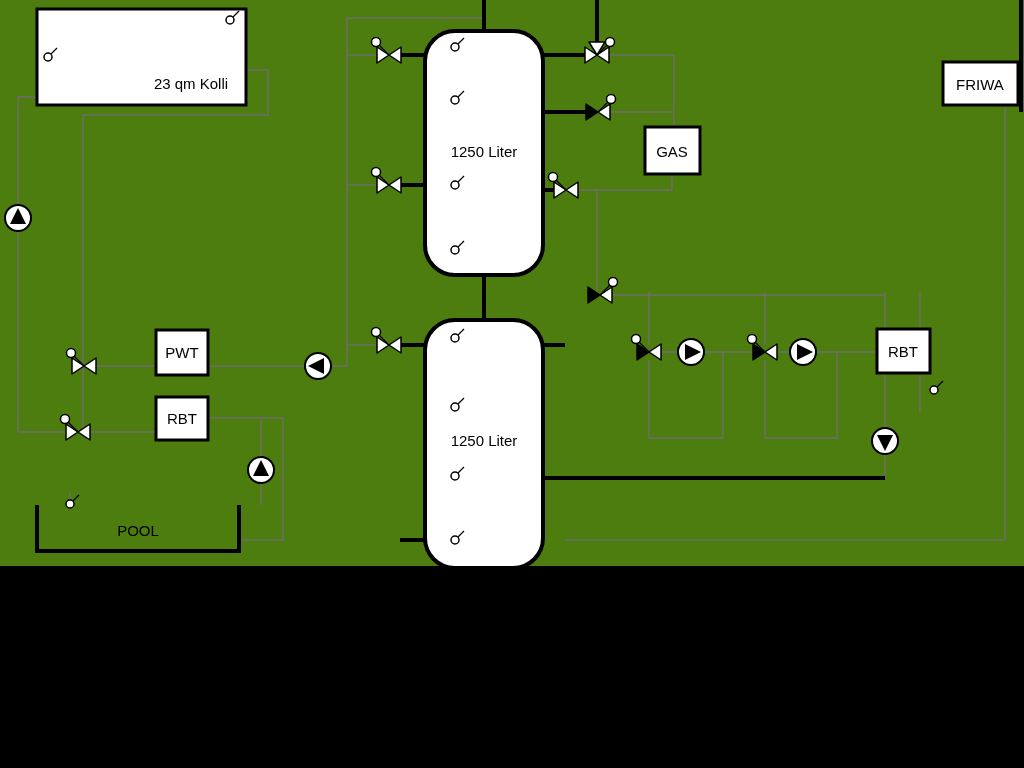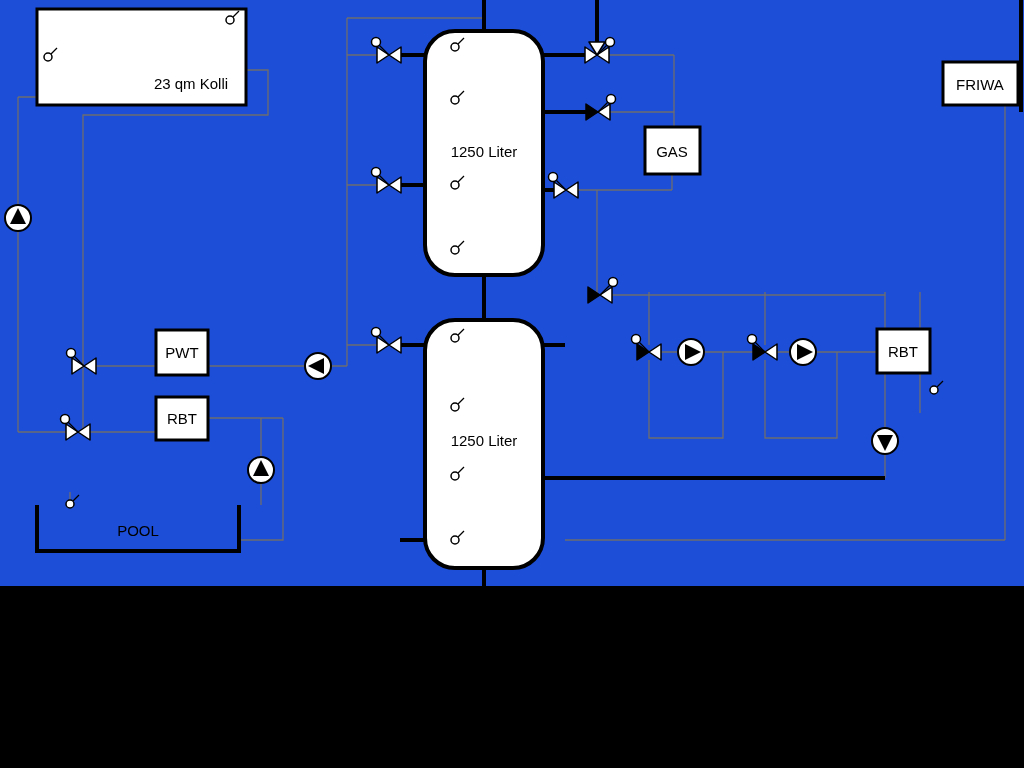--- a/index.html
+++ b/index.html
@@ -1,16 +1,16 @@
 <!DOCTYPE html>
 <html><head>
 <meta charset="utf-8">
 <style>
   html,body{margin:0;padding:0;background:#000;}
-  .stage{position:relative;width:1024px;height:768px;background:#1d4ed8;overflow:hidden;
+  .stage{position:relative;width:1024px;height:566px;background:#4d7c0f;overflow:hidden;
          font-family:"Liberation Sans", sans-serif;}
   svg{display:block;}
   .letterbox{position:absolute;left:0;top:586px;width:1024px;height:182px;background:#000000;}
   text{font-family:"Liberation Sans", sans-serif;font-size:15px;fill:#000;}
   .p{stroke:#6e6e6e;stroke-width:1.3;fill:none;}
   .t{stroke:#000000;stroke-width:4;fill:none;}
   .box{fill:#ffffff;stroke:#000000;stroke-width:3;}
   .tank{fill:#ffffff;stroke:#000000;stroke-width:4;}
   .pool{fill:none;stroke:#000000;stroke-width:4;}
   .vt{fill:#ffffff;stroke:#000000;stroke-width:1.5;stroke-linejoin:round;}

